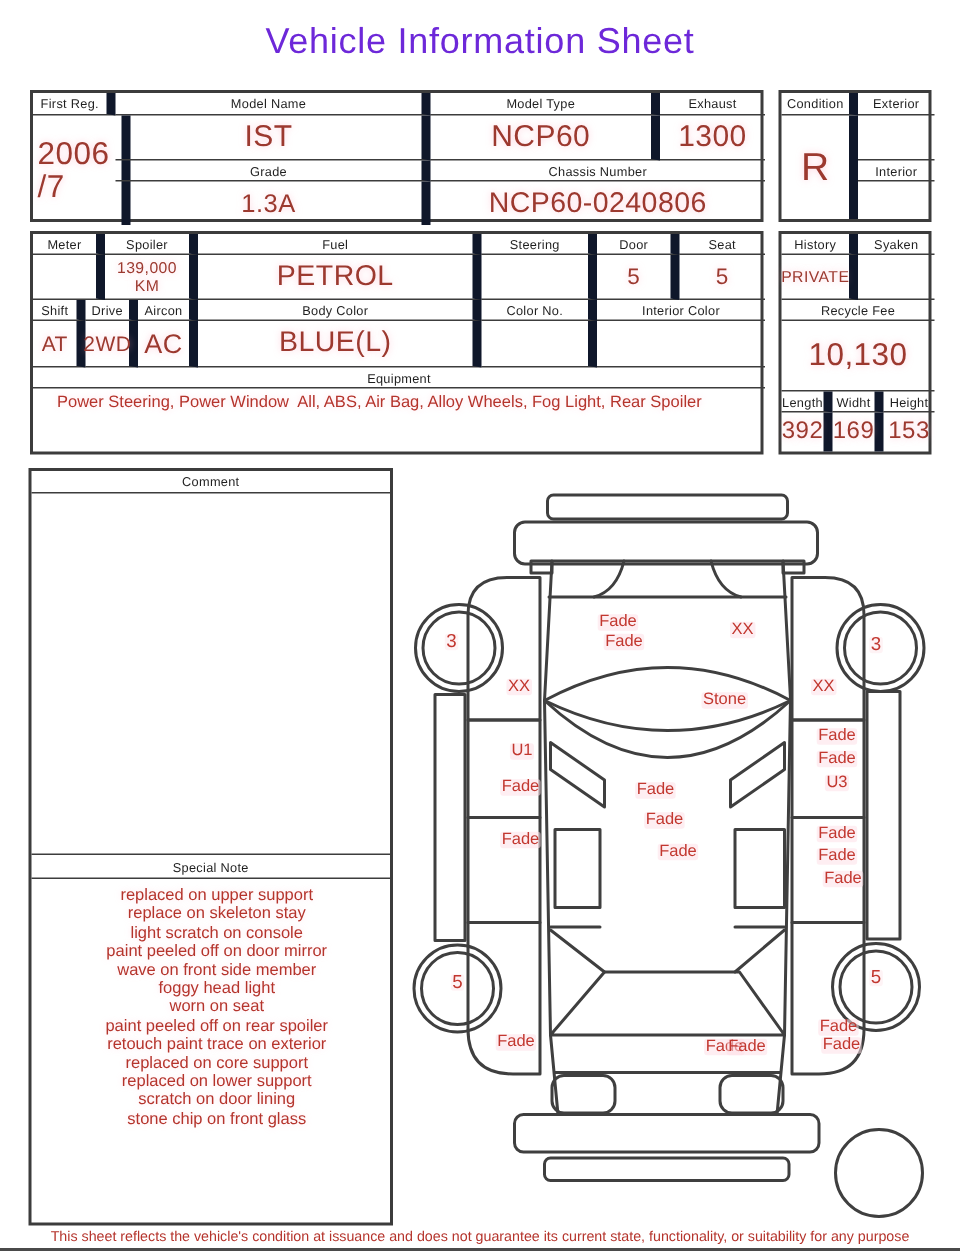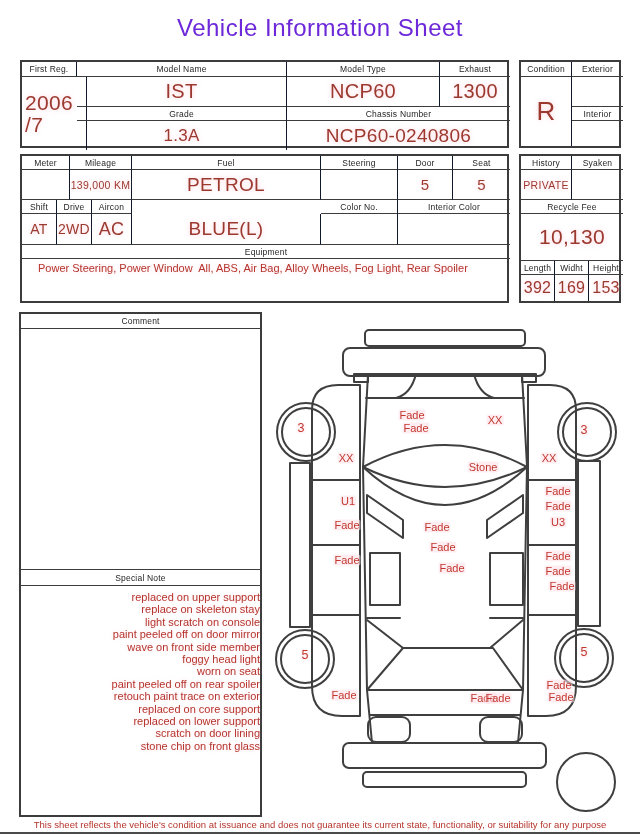--- a/index.html
+++ b/index.html
@@ -1,28 +1,28 @@
 <!DOCTYPE html>
 <html><head>
 <meta charset="utf-8">
 <style>
   *{margin:0;padding:0;box-sizing:border-box}
   html,body{width:640px;height:835px}
   body{position:relative;background:#fff;font-family:"Liberation Sans",sans-serif;overflow:hidden;color:#1c1c1c}
   .box{position:absolute;border:2px solid #3c3c3c;background:#fff}
   .cell{position:absolute;display:flex;align-items:center;justify-content:center;text-align:center;overflow:visible}
-  .bR{border-right:1px solid #0f172a}
+  .bR{border-right:6px solid #0f172a}
   .bB{border-bottom:1px solid #3c3c3c}
   .hdr{font-size:8.5px;color:#1f1f1f;letter-spacing:.2px}
   .val{color:#9c392f;text-shadow:0 0 5px rgba(255,168,190,.55);letter-spacing:.3px}
   .red{color:#b5342c;text-shadow:0 0 4px rgba(255,180,200,.45)}
   #title{position:absolute;top:14px;left:0;width:640px;text-align:center;font-size:24px;letter-spacing:.5px;color:#6d28d9}
   #firstreg-val{flex-direction:column;align-items:flex-start;justify-content:center;padding-left:3px;font-size:21px;line-height:22px}
   #equip-val{align-items:flex-start;justify-content:flex-start;text-align:right;font-size:11px;line-height:14px;padding:2px 16px;white-space:pre-wrap;word-break:break-all}
-  #special-note-list{position:absolute;left:0;top:272px;width:243px;height:231px;padding:5px 4px 0 8px;text-align:right;
+  #special-note-list{position:absolute;left:0;top:272px;width:243px;height:231px;padding:5px 4px 0 8px;text-align:center;
     font-size:11px;line-height:12.4px;color:#b5342c;text-shadow:0 0 4px rgba(255,180,200,.4)}
   #footer{position:absolute;top:819px;left:0;width:640px;text-align:center;font-size:9.5px;color:#b5342c}
   #bottom-rule{position:absolute;top:832px;left:0;width:640px;height:2px;background:#4a4a4a}
   #diagram{position:absolute;left:270px;top:310px;width:368px;height:512px}
   #diagram svg{position:absolute;left:0;top:0}
   .mark{position:absolute;transform:translate(-50%,-50%);white-space:nowrap;font-size:11px;line-height:11px;
     color:#c2372f;background:rgba(253,224,231,.55);padding:0 1px;border-radius:2px}
   .mark.wheel{font-size:12.5px;background:rgba(253,224,231,.4)}
 </style>
 </head>
@@ -54,36 +54,37 @@
   <div class="cell hdr bR bB" style="left:0;top:0;width:51px;height:15px">Condition</div>
   <div class="cell hdr bB" style="left:51px;top:0;width:51px;height:15px">Exterior</div>
   <div class="cell val bR" style="left:0;top:15px;width:51px;height:69px;font-size:26px">R</div>
   <div class="cell val bB" style="left:51px;top:15px;width:51px;height:30px"></div>
   <div class="cell hdr bB" style="left:51px;top:45px;width:51px;height:14px">Interior</div>
   <div class="cell val" style="left:51px;top:59px;width:51px;height:25px"></div>
 </div>
 
 <div class="box" style="left:20px;top:154px;width:489px;height:149px">
   <div class="cell hdr bR bB" style="left:0;top:0;width:48px;height:14px">Meter</div>
-  <div class="cell hdr bR bB" style="left:48px;top:0;width:62px;height:14px">Mileage</div>
+  <div class="cell hdr bR bB" style="left:48px;top:0;width:62px;height:14px">Spoiler</div>
   <div class="cell hdr bR bB" style="left:110px;top:0;width:189px;height:14px">Fuel</div>
   <div class="cell hdr bR bB" style="left:299px;top:0;width:77px;height:14px">Steering</div>
   <div class="cell hdr bR bB" style="left:376px;top:0;width:55px;height:14px">Door</div>
   <div class="cell hdr bB" style="left:431px;top:0;width:57px;height:14px">Seat</div>
 
   <div class="cell val bR bB" style="left:0;top:14px;width:48px;height:30px"></div>
   <div class="cell val bR bB" style="left:48px;top:14px;width:62px;height:30px;font-size:10.5px">139,000 KM</div>
   <div class="cell val bR bB" style="left:110px;top:14px;width:189px;height:30px;font-size:19px">PETROL</div>
   <div class="cell val bR bB" style="left:299px;top:14px;width:77px;height:30px"></div>
   <div class="cell val bR bB" style="left:376px;top:14px;width:55px;height:30px;font-size:15px">5</div>
   <div class="cell val bB" style="left:431px;top:14px;width:57px;height:30px;font-size:15px">5</div>
 
   <div class="cell hdr bR bB" style="left:0;top:44px;width:35px;height:14px">Shift</div>
   <div class="cell hdr bR bB" style="left:35px;top:44px;width:35px;height:14px">Drive</div>
   <div class="cell hdr bR bB" style="left:70px;top:44px;width:40px;height:14px">Aircon</div>
+  <div class="cell hdr bR bB" style="left:110px;top:44px;width:189px;height:14px">Body Color</div>
   <div class="cell hdr bR bB" style="left:299px;top:44px;width:77px;height:14px">Color No.</div>
   <div class="cell hdr bB" style="left:376px;top:44px;width:112px;height:14px">Interior Color</div>
 
   <div class="cell val bR bB" style="left:0;top:58px;width:35px;height:31px;font-size:14px">AT</div>
   <div class="cell val bR bB" style="left:35px;top:58px;width:35px;height:31px;font-size:14px">2WD</div>
   <div class="cell val bR bB" style="left:70px;top:58px;width:40px;height:31px;font-size:18px">AC</div>
   <div class="cell val bR bB" style="left:110px;top:58px;width:189px;height:31px;font-size:19px">BLUE(L)</div>
   <div class="cell val bR bB" style="left:299px;top:58px;width:77px;height:31px"></div>
   <div class="cell val bB" style="left:376px;top:58px;width:112px;height:31px"></div>
 

